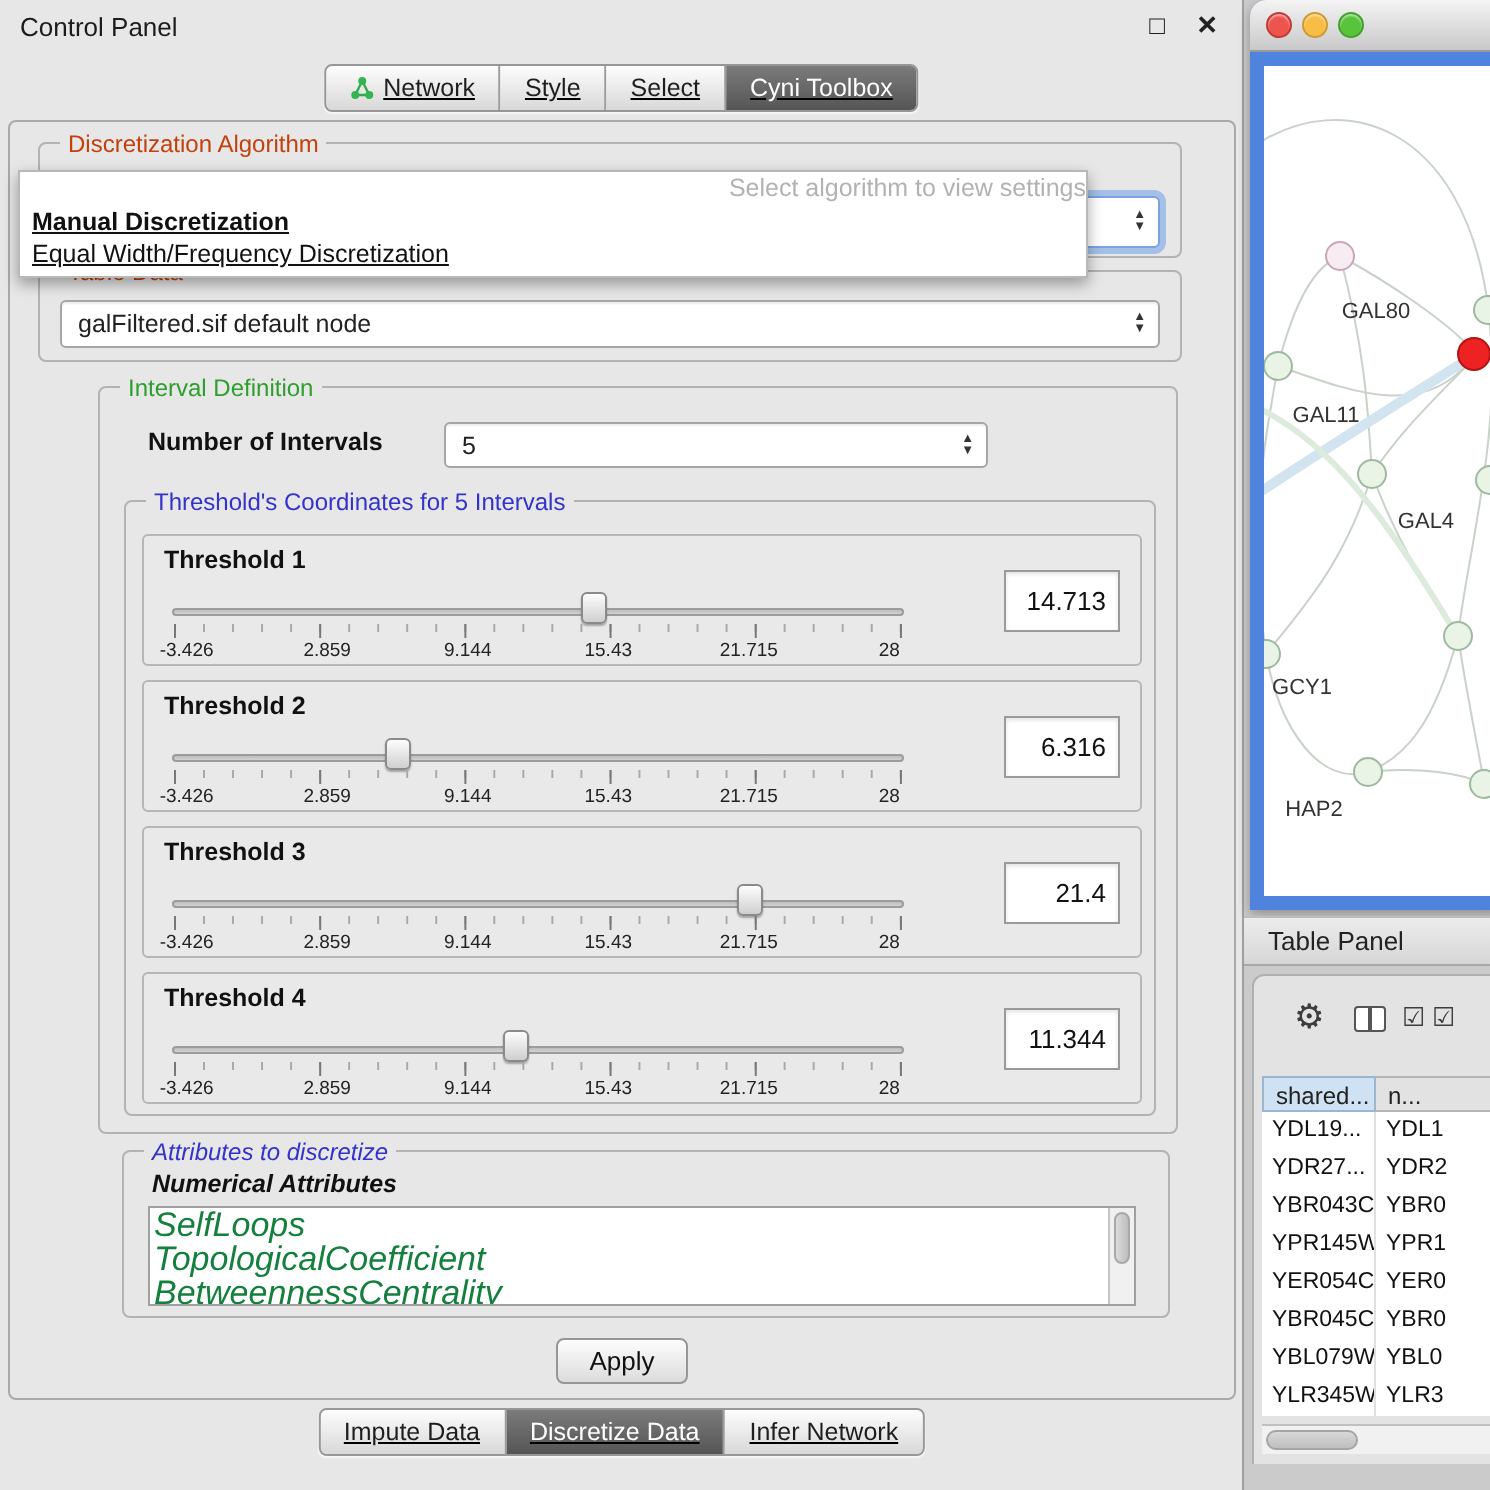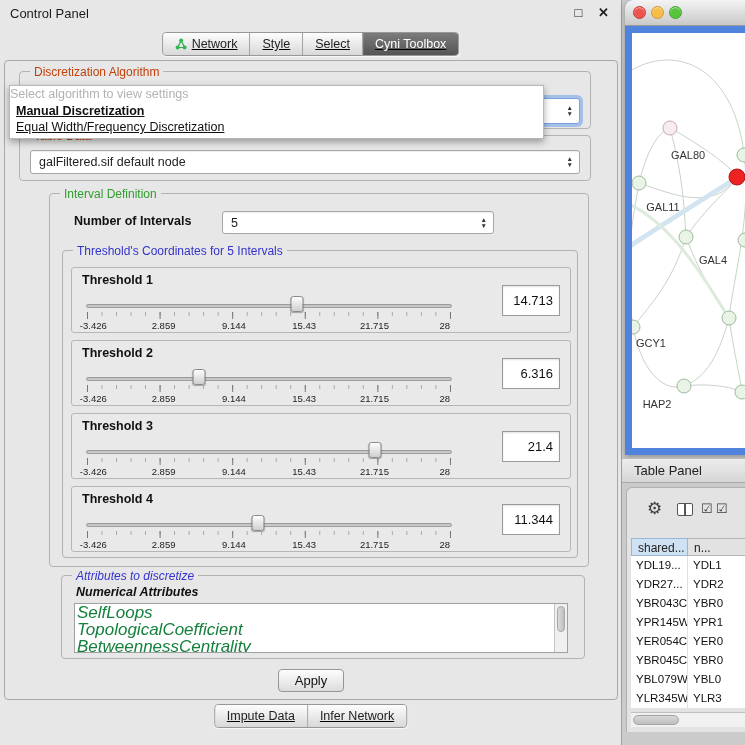--- a/index.html
+++ b/index.html
@@ -30,21 +30,21 @@
 
   .combo { position:absolute; background:#fff; border:1px solid #a6a6a6; border-radius:3px; box-shadow:inset 0 1px 1px rgba(0,0,0,.07); }
   .combo-text { position:absolute; left:8px; top:0; bottom:0; display:flex; align-items:center; font-size:12.5px; color:#222; }
   .stepper { position:absolute; right:6px; top:50%; transform:translateY(-50%); display:flex; flex-direction:column; align-items:center; font-size:6.5px; line-height:6px; color:#333; }
   .focus-ring { border-color:#7aa3e0; box-shadow:0 0 0 3px rgba(110,160,235,.55); }
 
   .algo-group { left:14px; top:10px; width:572px; height:58px; }
   .algo-combo { left:10px; top:26px; width:550px; height:26px; }
 
   .dropdown-popup { position:absolute; left:4px; top:24px; width:535px; height:54px; background:#fff; border:1px solid #b8b8b8; box-shadow:0 3px 7px rgba(0,0,0,.35); z-index:20; }
-  .popup-placeholder { height:17px; line-height:17px; text-align:left; font-size:12.5px; color:#b2b2b2; }
+  .popup-placeholder { height:17px; line-height:17px; text-align:right; font-size:12.5px; color:#b2b2b2; }
   .popup-option { height:16px; line-height:16px; padding-left:6px; font-size:12.5px; color:#111;text-decoration:underline; }
   .popup-option.bold { font-weight:bold; }
 
   .table-data-group { left:14px; top:74px; width:572px; height:46px; }
   .td-combo { left:10px; top:14px; width:550px; height:24px;padding-left:16px; }
 
   .interval-group { left:44px; top:132px; width:540px; height:374px; }
   .noi-label { position:absolute; left:24px; top:20px; font-size:12.5px; font-weight:bold; color:#111; }
   .noi-combo { left:172px; top:17px; width:272px; height:23px; }
 
@@ -273,20 +273,23 @@
             </div>
         </div>
       </div>
 
       <button class="apply-btn">Apply</button>
     </div>
 
     <div class="segmented bottom-tabs">
       <div class="seg-tab">
           <span>Impute Data</span>
+        </div>
+      <div class="seg-tab selected">
+          <span>Discretize Data</span>
         </div>
       <div class="seg-tab">
           <span>Infer Network</span>
         </div>
     </div>
   </section>
 
   <section class="right-panel">
 
     <div class="network-window">

